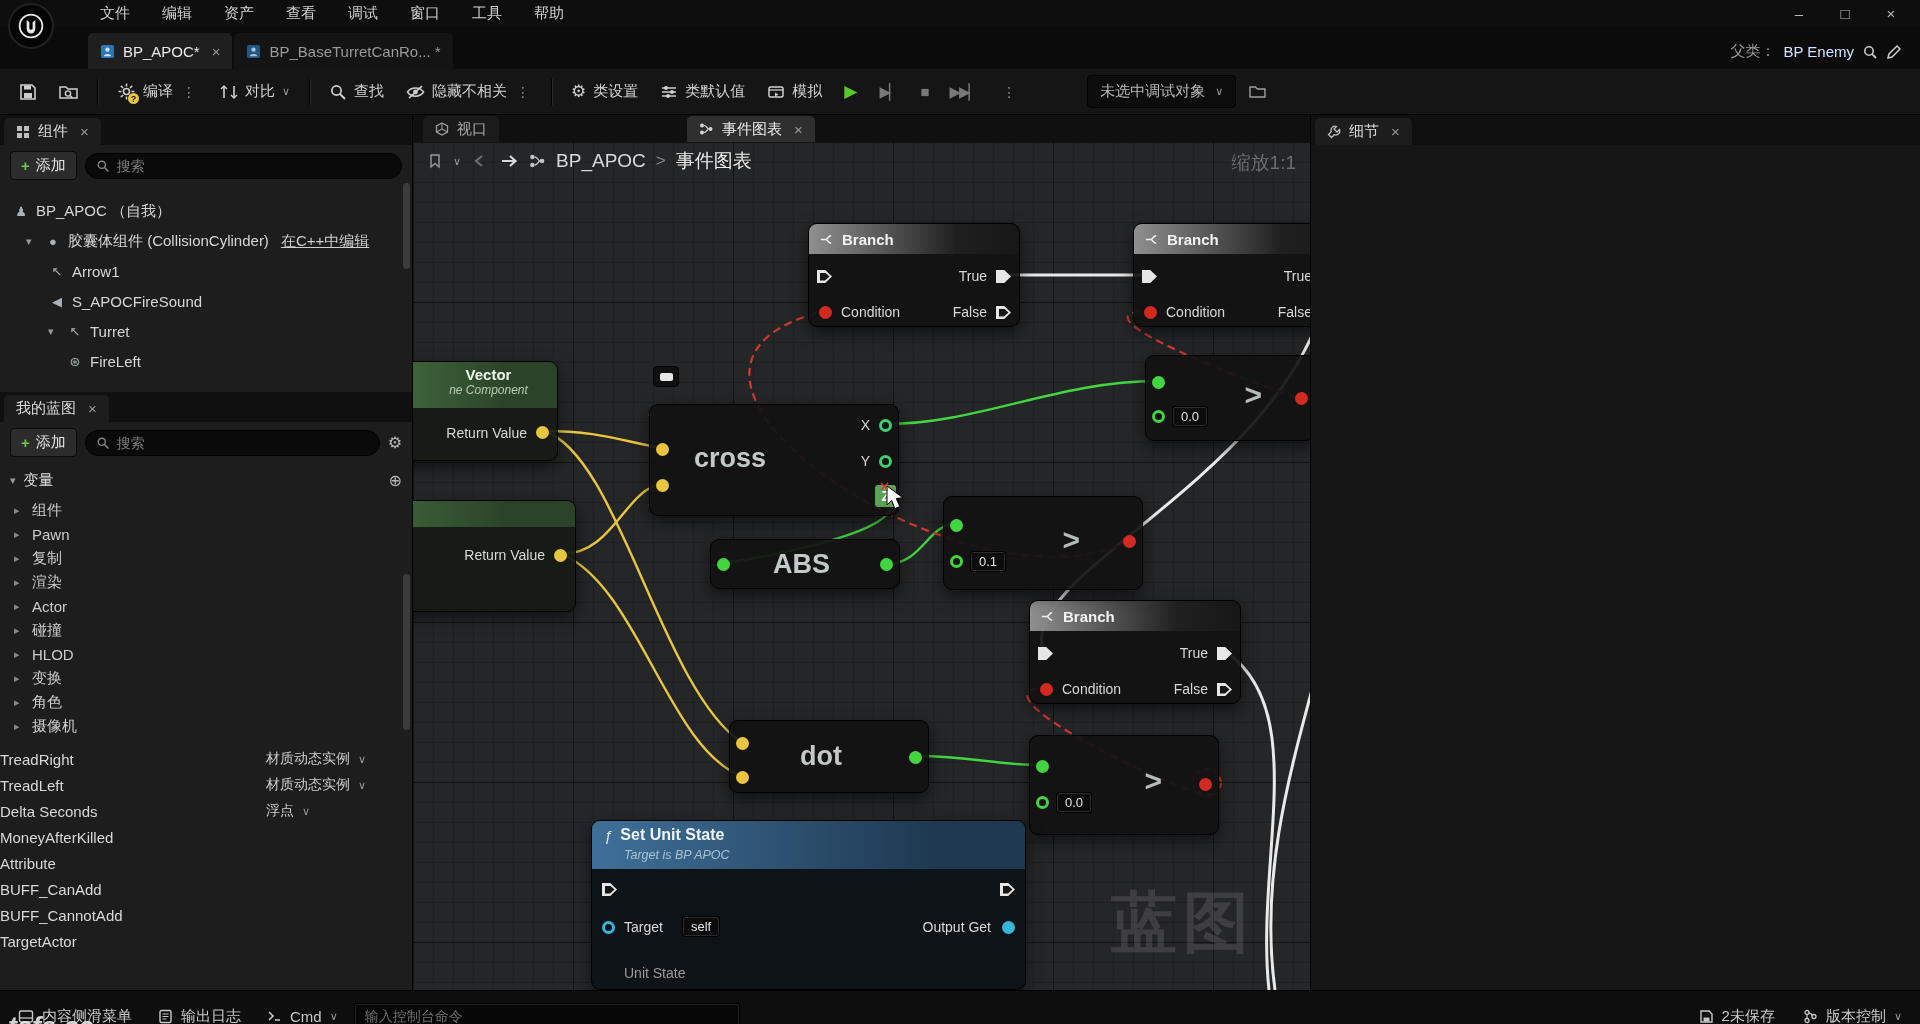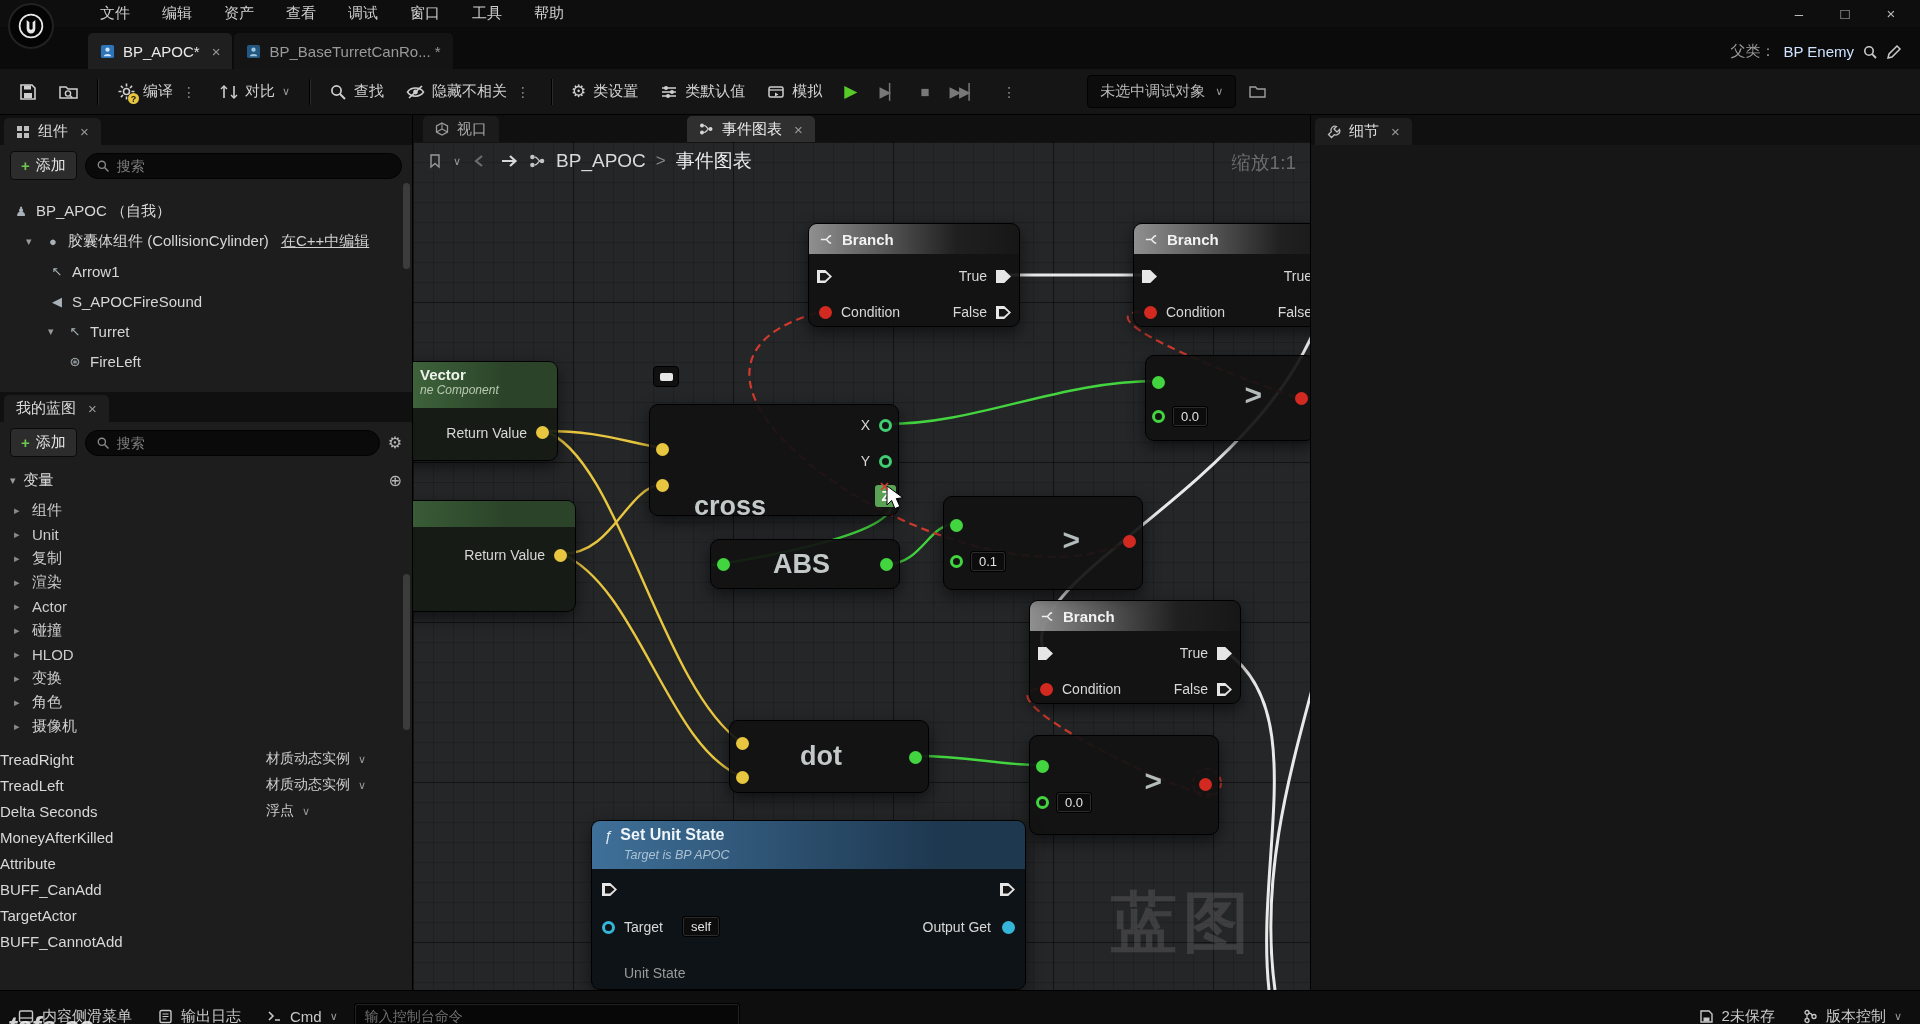--- a/index.html
+++ b/index.html
@@ -65,21 +65,21 @@
   .varheader .pluscirc{margin-left:auto;color:#b5b5b5;font-size:16px;}
   .catrow{height:24px;display:flex;align-items:center;gap:8px;padding-left:14px;font-size:15px;color:#cccccc;}
   .catrow .tri{color:#8a8a8a;font-size:11px;width:10px;}
   .var-row{height:26px;display:flex;align-items:center;padding-left:0;font-size:15px;color:#d8d8d8;}
   .var-name{width:266px;overflow:hidden;white-space:nowrap;}
   .var-right{display:flex;align-items:center;gap:8px;}
   .var-type{color:#cfcfcf;font-size:14px;}
   .var-chev{color:#9a9a9a;font-size:11px;}
 
   
-  .grapharea{position:absolute;left:413px;top:115px;width:897px;height:875px;background:#0ea5e9;}
+  .grapharea{position:absolute;left:413px;top:115px;width:897px;height:875px;background:#0ea5e9;text-align:center;}
   .gtabs{height:27px;display:flex;align-items:flex-end;background:#101010;}
   .gtab{height:26px;display:flex;align-items:center;gap:8px;padding:0 12px;font-size:15px;border-radius:5px 5px 0 0;}
   .gtab.viewport{margin-left:10px;background:#1b1b1b;color:#a8a8a8;}
   .gtab.eventgraph{margin-left:188px;background:#2f2f2f;color:#ececec;}
   .canvas{position:absolute;left:0;top:27px;width:897px;height:848px;overflow:hidden;
     background-color:#252628;
     background-image:
       linear-gradient(rgba(0,0,0,.42) 1.5px,transparent 1.5px),
       linear-gradient(90deg,rgba(0,0,0,.42) 1.5px,transparent 1.5px),
       linear-gradient(rgba(0,0,0,.16) 1px,transparent 1px),
@@ -403,21 +403,21 @@
       </div>
       <div>
 
           <div class="catrow">
             <span class="tri">▸</span>
             <span>组件</span>
           </div>
 
           <div class="catrow">
             <span class="tri">▸</span>
-            <span>Unit</span>
+            <span>Pawn</span>
           </div>
 
           <div class="catrow">
             <span class="tri">▸</span>
             <span>复制</span>
           </div>
 
           <div class="catrow">
             <span class="tri">▸</span>
             <span>渲染</span>
@@ -505,30 +505,30 @@
           <div class="var-row">
             <span class="var-name">BUFF_CanAdd</span>
             <span class="var-right">
               
               
               
             </span>
           </div>
 
           <div class="var-row">
+            <span class="var-name">BUFF_CannotAdd</span>
+            <span class="var-right">
+              
+              
+              
+            </span>
+          </div>
+
+          <div class="var-row">
             <span class="var-name">TargetActor</span>
-            <span class="var-right">
-              
-              
-              
-            </span>
-          </div>
-
-          <div class="var-row">
-            <span class="var-name">BUFF_CannotAdd</span>
             <span class="var-right">
               
               
               
             </span>
           </div>
         </div>
       <div class="vscroll" style="top:152px;height:156px;"></div>
     </div>
   </div>
@@ -661,21 +661,21 @@
 
     <div class="node n-green" style="left:-120px;top:358px;width:283px;height:112px;">
       <div class="ghead" style="height:26px;"></div>
       <div class="plabel" style="right:30px;top:46px;">Return Value</div>
       <div class="pin dot yellow" style="right:8px;top:48px;"></div>
     </div>
 
     <div class="node" style="left:236px;top:262px;width:250px;height:112px;">
       <div class="pin dot yellow" style="left:6px;top:38px;"></div>
       <div class="pin dot yellow" style="left:6px;top:74px;"></div>
-      <div class="fn-title" style="left:44px;top:38px;margin-top:48px;">cross</div>
+      <div class="fn-title" style="left:44px;top:38px;">cross</div>
       <div class="plabel" style="right:28px;top:12px;">X</div>
       <div class="pin ring" style="right:6px;top:14px;"></div>
       <div class="plabel" style="right:28px;top:48px;">Y</div>
       <div class="pin ring" style="right:6px;top:50px;"></div>
       <div class="zbox" style="right:2px;top:80px;">
         <span>Z</span>
 
       </div>
     </div>
 

